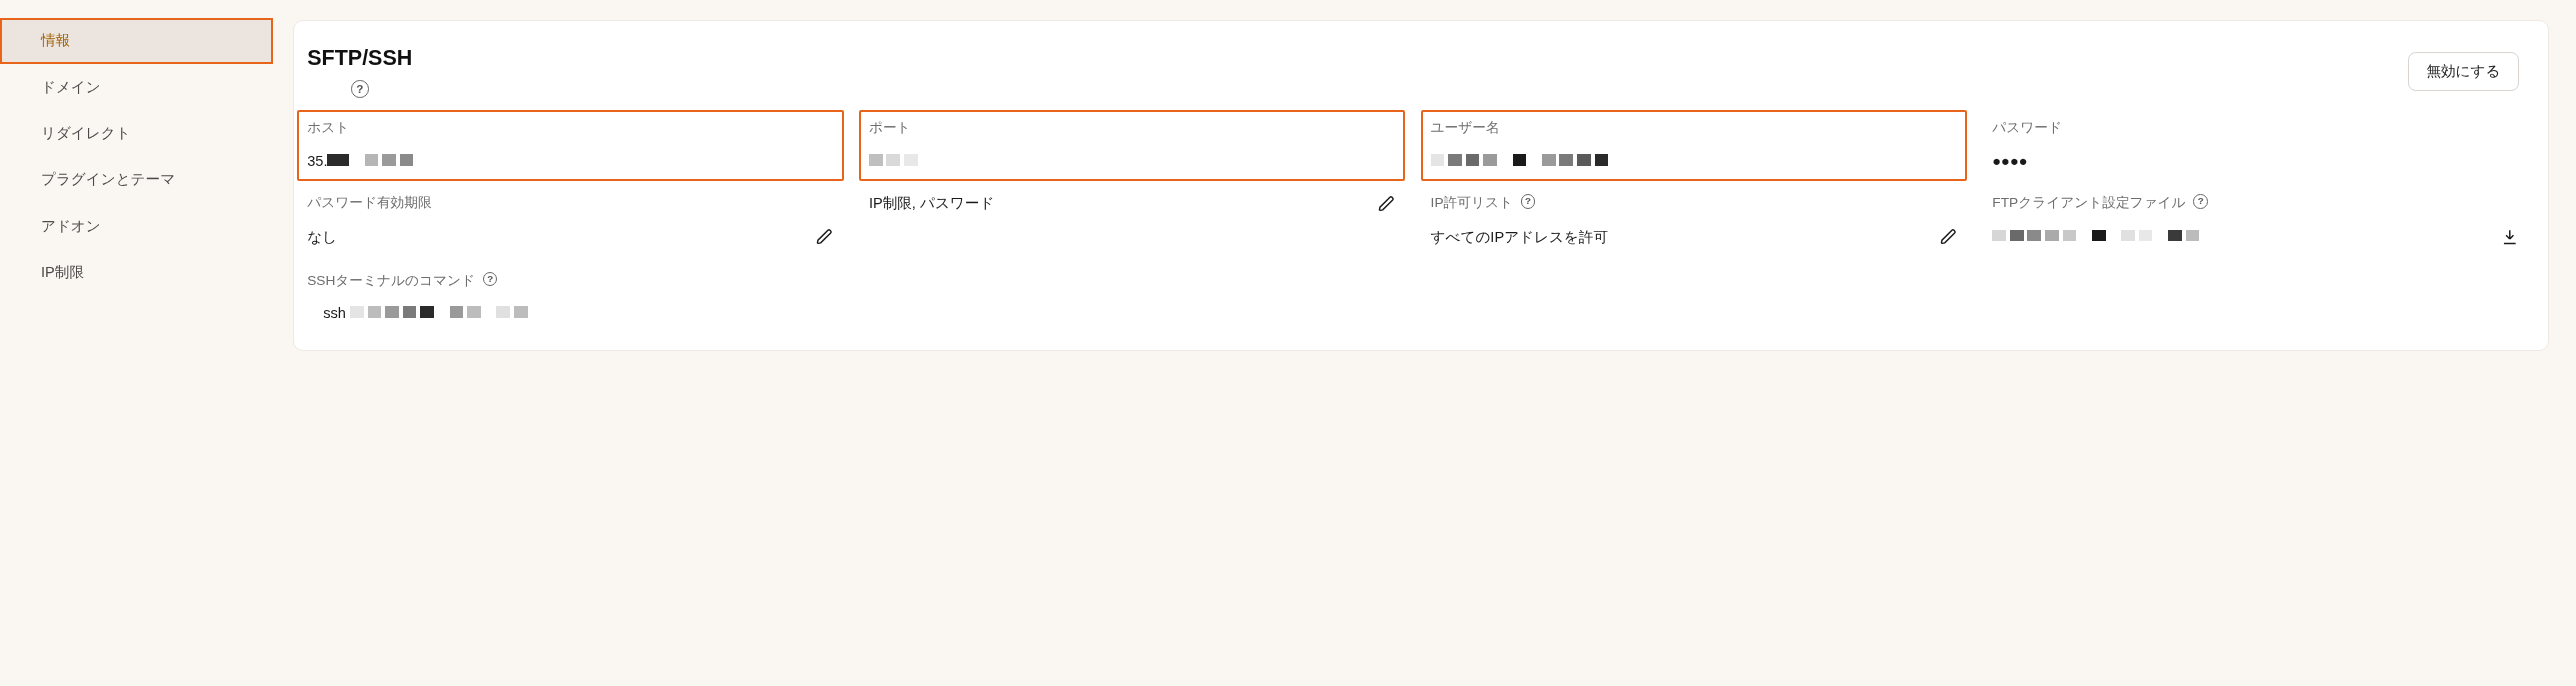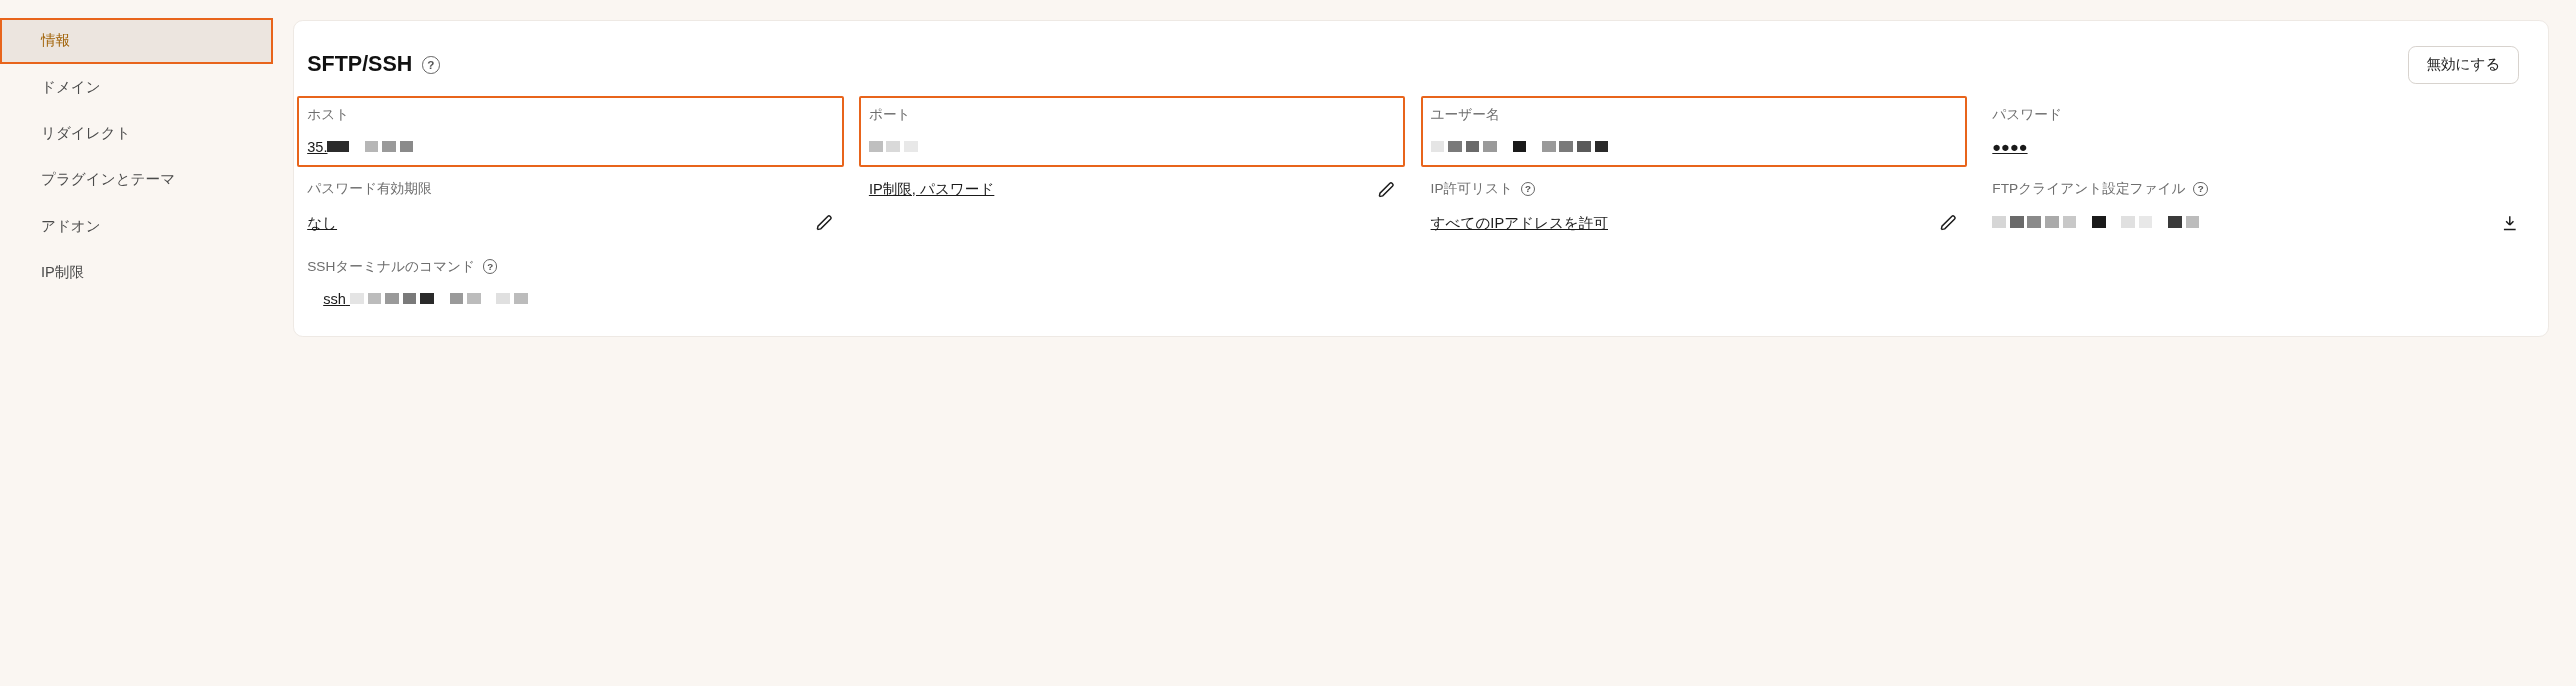--- a/index.html
+++ b/index.html
@@ -44,20 +44,21 @@
   .panel-header {
     display: flex;
     align-items: center;
     justify-content: space-between;
     margin-bottom: 21.5px;
   }
   .panel-title-wrap {
     display: flex;
     align-items: center;
     gap: 9.8px;
+    flex-direction: column;
   }
   .panel-title {
     font-size: 21.5px;
     font-weight: 700;
     color: #111;
   }
   .help-icon {
     width: 17.6px; height: 17.6px;
     border: 1.6px solid #666;
     border-radius: 50%;
@@ -89,32 +90,31 @@
     row-gap: 25px;
   }
   .field {
     display: flex;
     flex-direction: column;
     gap: 15.6px;
     position: relative;
   }
   .field-label-row {
     display: flex;
-    align-items: center;
+    align-items: flex-start;
     gap: 7.8px;
   }
   .field-label {
     font-size: 13.7px;
     color: #6d6d6d;
   }
   .field-value-row {
     display: flex;
     align-items: center;
     justify-content: space-between;
-    text-decoration: underline;
   }
   .field-value {
     font-size: 14.6px;
     color: #1a1a1a;
   }
   .highlight {
     outline: 2.9px solid #e8641b;
     outline-offset: -2.9px;
     border-radius: 2px;
     padding: 9.8px 9.8px 11.7px 9.8px;

